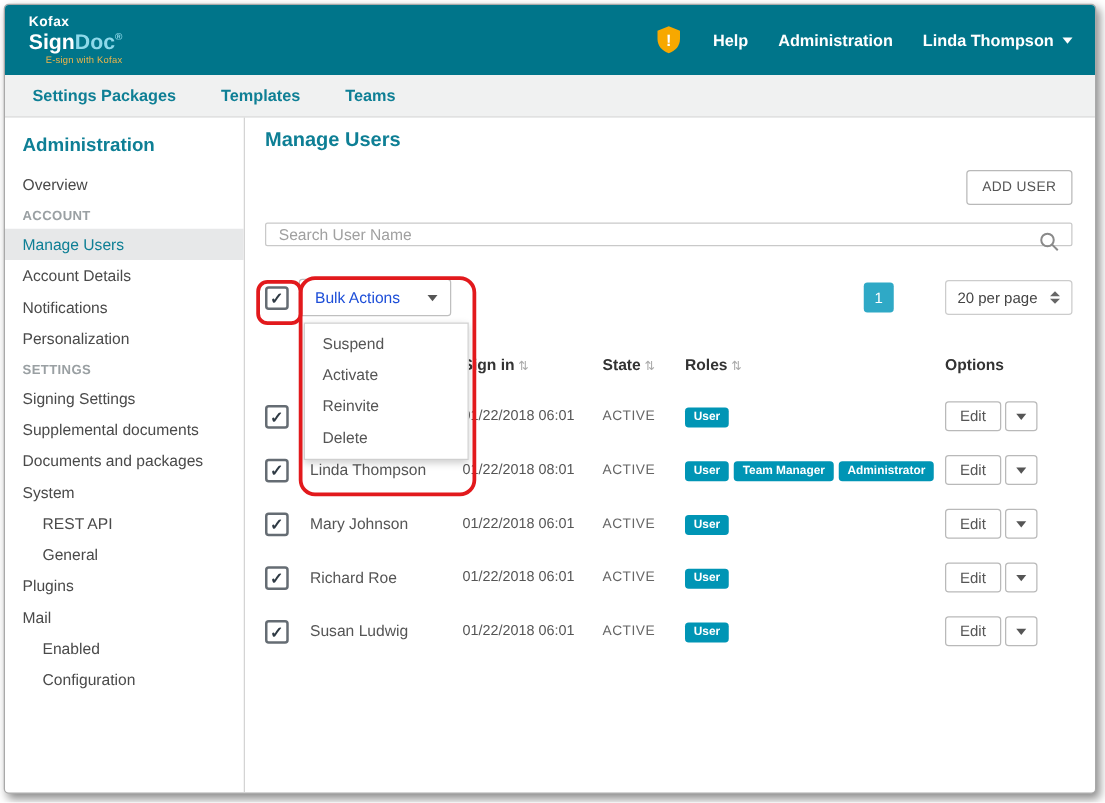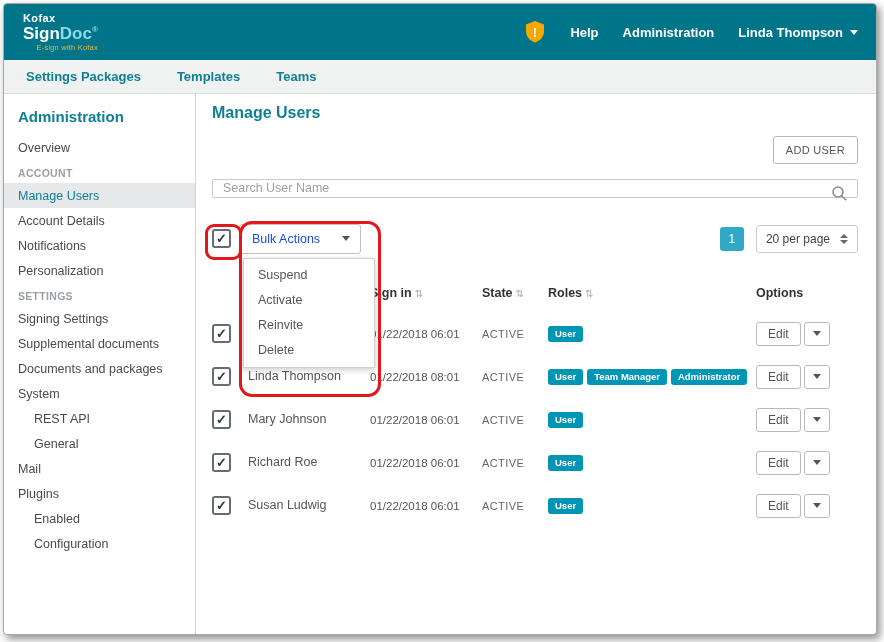--- a/index.html
+++ b/index.html
@@ -63,21 +63,21 @@
     display:inline-flex;align-items:center;justify-content:center;color:#2f3a44;
     font-size:13px;font-weight:bold;cursor:pointer;flex:0 0 auto;line-height:1;}
   .bulk-btn{margin-left:8px;height:30px;display:inline-flex;align-items:center;background:#fff;
     border:1px solid #bfbfbf;border-radius:3px;color:#1d4ed8;cursor:pointer;}
   .bulk-label{padding:0 12px;font-size:12.5px;white-space:nowrap;}
   .bulk-caret{padding:0 10px;height:100%;display:flex;align-items:center;color:#555;}
   .toolbar-right{margin-left:auto;display:flex;align-items:center;gap:12px;}
   .page-box{width:24px;height:24px;background:var(--pagebox);color:#fff;font-size:12px;
     display:flex;align-items:center;justify-content:center;border-radius:3px;cursor:pointer;}
   .per-page{height:28px;border:1px solid #ccc;border-radius:3px;background:#fff;display:flex;
-    align-items:center;gap:10px;padding:0 9px;font-size:12px;color:#444;cursor:pointer;}
+    align-items:center;gap:10px;padding:0 9px;font-size:12px;color:#444;cursor:pointer;margin-left:29px;}
   .updown{display:flex;flex-direction:column;gap:2px;}
 
   
   .table{margin-top:24px;}
   .thead{display:flex;align-items:flex-start;padding:8px 0 14px;font-size:12.5px;font-weight:bold;color:#333;}
   .col{flex:0 0 auto;}
   .col-check{width:36px;display:flex;align-items:center;}
   .col-name{width:122px;padding-right:24px;line-height:17px;}
   .col-signin{width:112px;white-space:nowrap;}
   .col-state{width:66px;}
@@ -145,22 +145,22 @@
       <div class="side-item">Account Details</div>
       <div class="side-item">Notifications</div>
       <div class="side-item">Personalization</div>
       <div class="side-section">SETTINGS</div>
       <div class="side-item">Signing Settings</div>
       <div class="side-item">Supplemental documents</div>
       <div class="side-item">Documents and packages</div>
       <div class="side-item">System</div>
       <div class="side-item indent">REST API</div>
       <div class="side-item indent">General</div>
+      <div class="side-item">Plugins</div>
       <div class="side-item">Mail</div>
-      <div class="side-item">Plugins</div>
       <div class="side-item indent">Enabled</div>
       <div class="side-item indent">Configuration</div>
     </aside>
 
     <main class="main">
       <div class="page-title">Manage Users</div>
 
       <div class="add-user-row">
         <button class="btn add-user-btn">ADD USER</button>
       </div>

